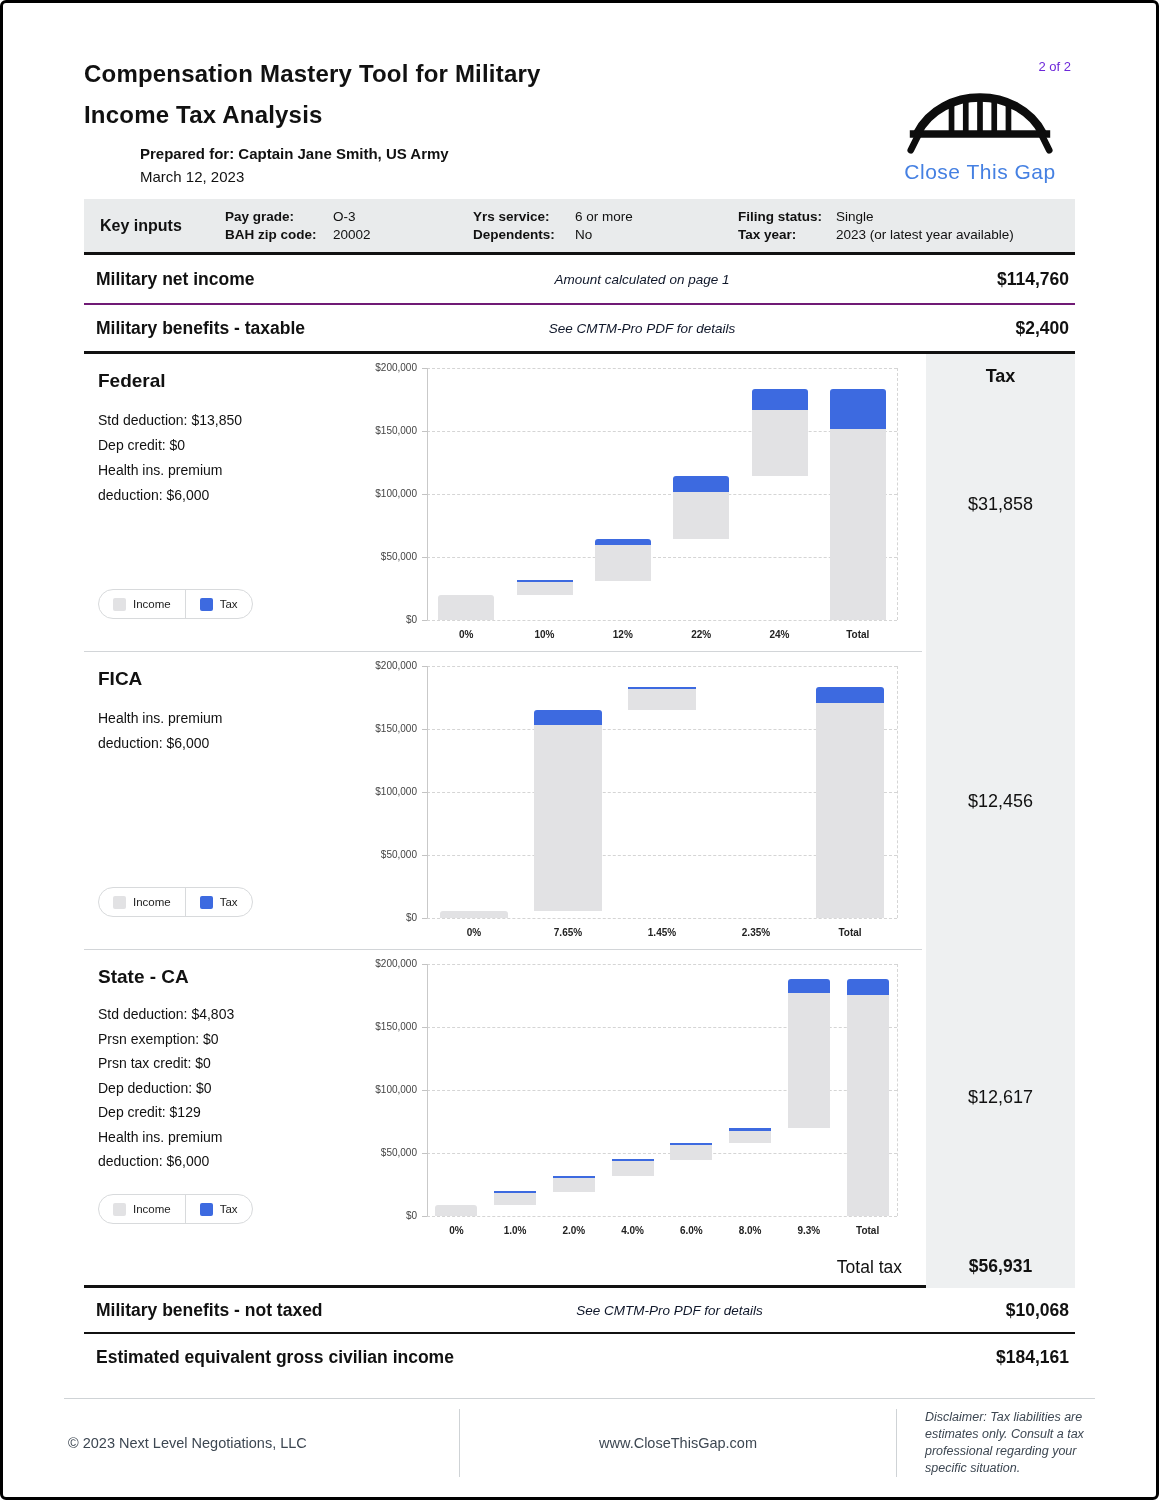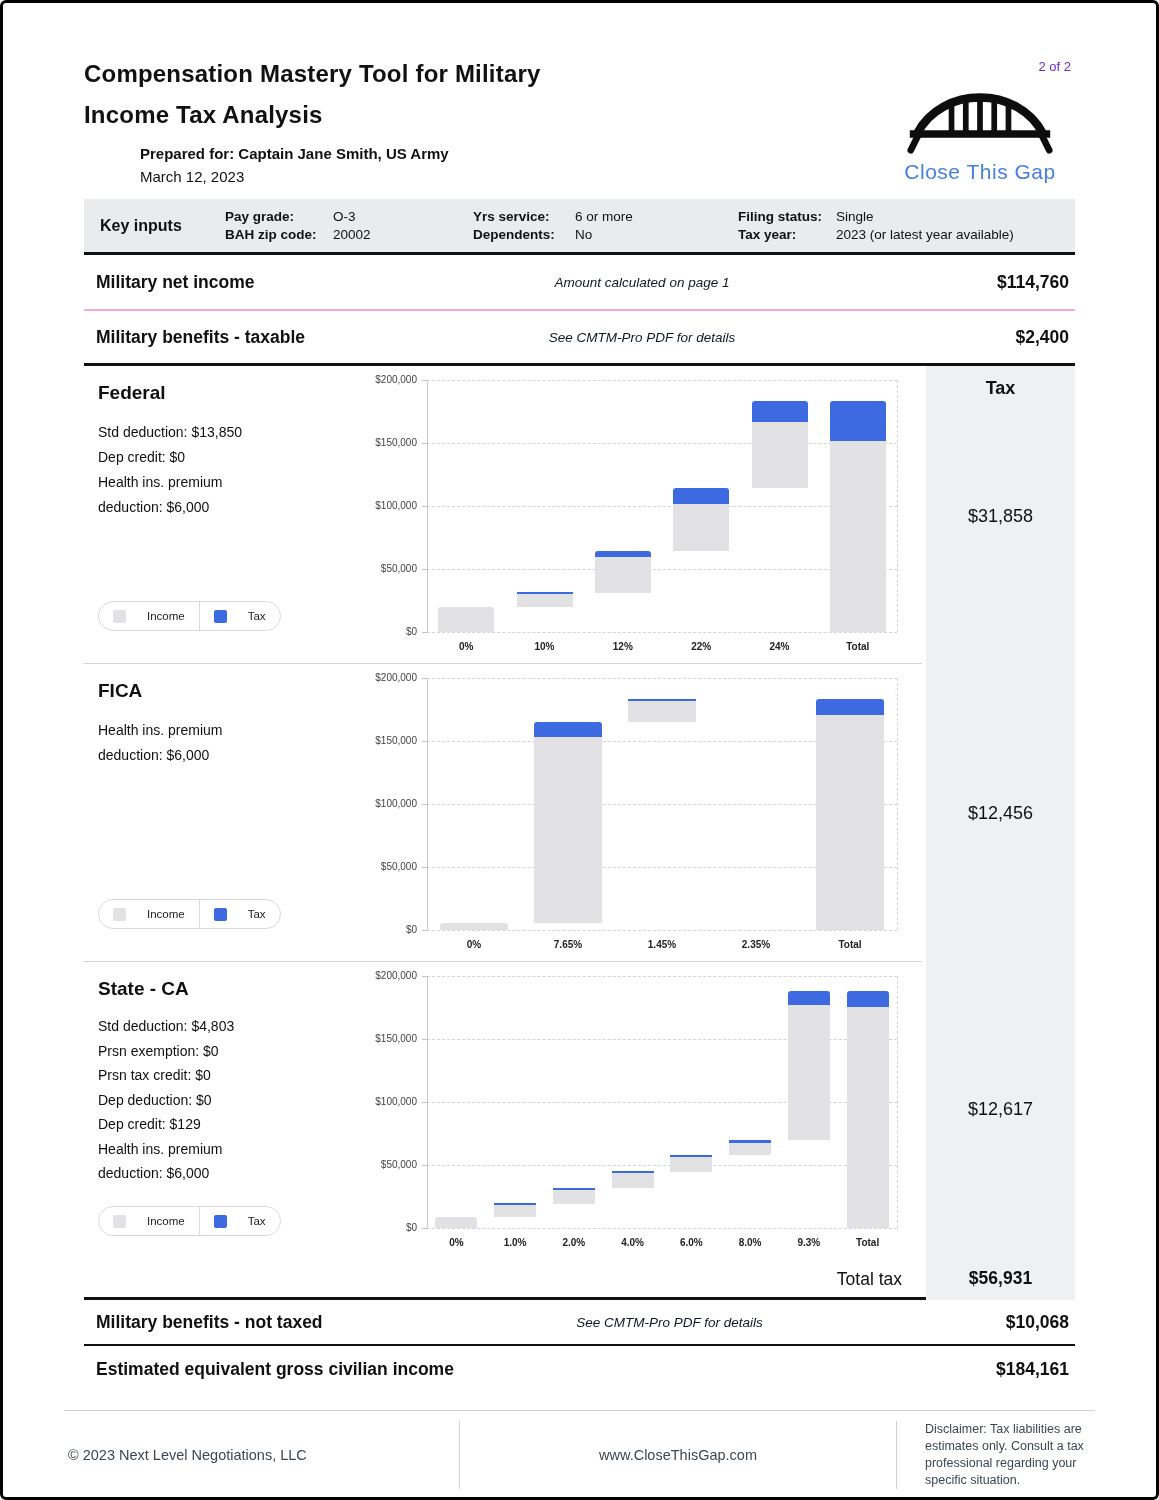--- a/index.html
+++ b/index.html
@@ -28,39 +28,39 @@
   .key-inputs { display:flex; background:#e9ebec; margin-top:14px; padding:10px 0 10px 16px; align-items:center; }
   .ki-label { width:125px; font-size:16px; font-weight:700; }
   .ki-col { display:grid; grid-template-columns:auto 1fr; column-gap:10px; row-gap:3px; font-size:13.5px; align-content:center; }
   .ki-col .l { font-weight:700; }
   .ki-col.c1 { width:248px; } .ki-col.c1 .l { width:98px; }
   .ki-col.c2 { width:265px; } .ki-col.c2 .l { width:92px; }
   .ki-col.c3 { width:310px; } .ki-col.c3 .l { width:88px; }
 
   
   .summary-block { border-top:3px solid #111; border-bottom:3px solid #111; }
-  .sum-row { display:grid; grid-template-columns:335px 1fr 210px; align-items:center; height:54px; }
-  .sum-row + .sum-row { border-top:2px solid #f9a8d4; }
+  .sum-row { display:grid; grid-template-columns:335px 1fr 210px; align-items:center; height:48px; }
+  .sum-row + .sum-row { border-top:2px solid #701a75; }
   .sum-title { font-size:17.5px; font-weight:700; padding-left:12px; }
   .sum-note { font-size:13.5px; font-style:italic; color:#0f172a; text-align:center; }
   .sum-amount { font-size:17.5px; font-weight:700; text-align:right; padding-right:6px; }
 
   
   .main-area { position:relative; border-bottom:3px solid #111; height:934px; }
   .tax-col { position:absolute; top:0; right:0; width:149px; height:934px; background:#eef0f1; }
   .tax-col .hdr { position:absolute; top:12px; width:100%; text-align:center; font-size:18px; font-weight:700; }
   .tax-col .val { position:absolute; width:100%; text-align:center; font-size:18px; }
   .tax-col .total-val { position:absolute; width:100%; text-align:center; font-size:17.5px; font-weight:700; }
 
   .section { display:flex; width:838px; height:298px; border-bottom:1px solid #d2d5d8; }
   .left-panel { position:relative; width:258px; padding:16px 10px 0 14px; }
   .sec-title { font-size:19px; font-weight:700; }
   .sec-details { margin-top:16px; font-size:14px; line-height:25px; width:175px; }
   .legend { position:absolute; bottom:32px; left:14px; display:inline-flex; align-items:center; border:1px solid #d8dadc; border-radius:16px; height:30px; padding:0; background:#fff; }
-  .leg-item { display:flex; align-items:center; gap:21px; padding:0 14px; font-size:11.5px; color:#222; }
+  .leg-item { display:flex; align-items:center; gap:7px; padding:0 14px; font-size:11.5px; color:#222; }
   .leg-div { width:1px; height:30px; background:#d8dadc; }
   .sw { width:13px; height:13px; border-radius:2px; display:inline-block; }
   .sw-gray { background:#e2e2e4; }
   .sw-blue { background:#3d6ae0; }
 
   .chart { position:relative; width:580px; height:298px; }
   .gridline { position:absolute; height:0; border-top:1px dashed #d5d5d5; }
   .ylab { position:absolute; font-size:10px; color:#444; text-align:right; }
   .ytick { position:absolute; height:0; border-top:1px solid #c3c3c3; }
   .yaxis { position:absolute; width:0; border-left:1px solid #c9c9c9; }
@@ -73,21 +73,21 @@
 
   
   .bot-row { display:grid; grid-template-columns:390px 1fr 210px; align-items:center; height:46px; }
   .bot-row.b1 { border-bottom:2.5px solid #111; }
 
   
   .footer { margin:18px 61px 0 61px; border-top:1px solid #cfd3d6; display:flex; padding-top:10px; color:#3d4752; }
   .f-col { display:flex; align-items:center; min-height:46px; }
   .f1 { width:395px; font-size:14.5px; padding-left:4px; }
   .f2 { width:438px; font-size:14.5px; justify-content:center; border-left:1px solid #cfd3d6; border-right:1px solid #cfd3d6; }
-  .f3 { flex:1; font-size:12.5px; padding-left:28px; line-height:17px; }
+  .f3 { flex:1; font-size:12.5px; font-style:italic; padding-left:28px; line-height:17px; }
 </style>
 </head>
 <body>
 
 <div class="page">
   <div class="content">
 
     <div class="header">
       <div class="title-block">
         <div class="title-line">Compensation Mastery Tool for Military</div>

